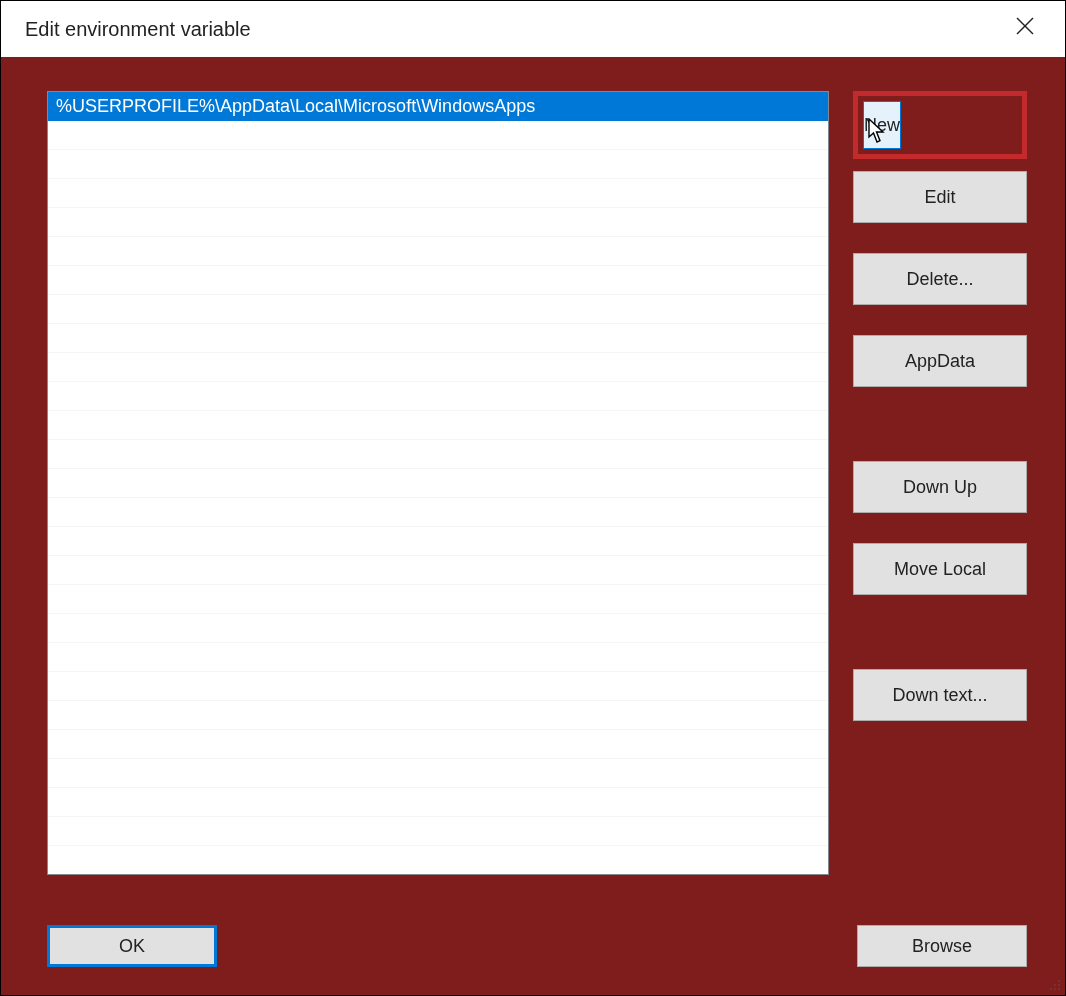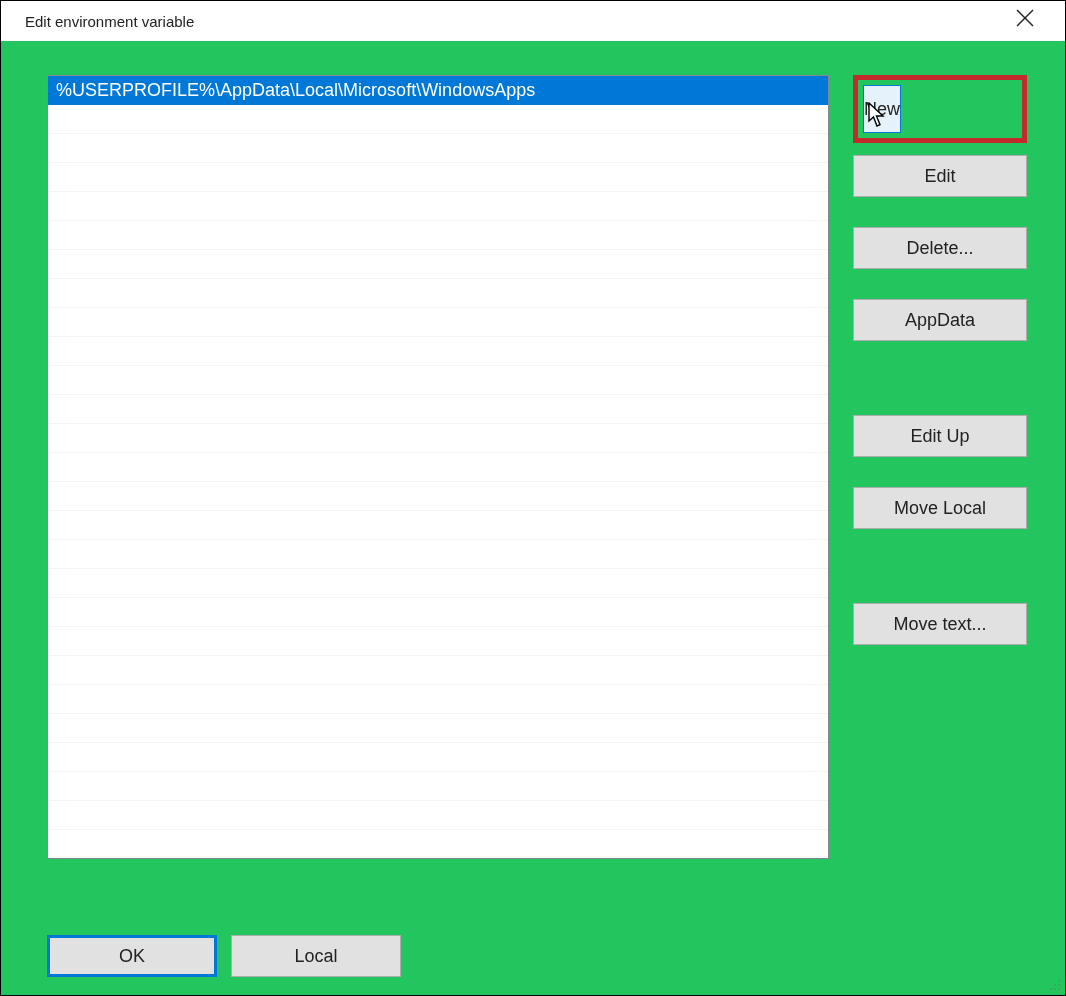--- a/index.html
+++ b/index.html
@@ -18,27 +18,27 @@
     .window {
       width: 100%;
       height: 100%;
       border: 1px solid #000;
       display: flex;
       flex-direction: column;
       background: #fff;
       position: relative;
     }
     .titlebar {
-      height: 40px;
+      height: 56px;
       display: flex;
       align-items: center;
       justify-content: space-between;
       padding: 0 18px 0 24px;
       background: #fff;
-      font-size: 15px;
+      font-size: 20px;
       color: #222;
       flex-shrink: 0;
     }
     .close-btn {
       width: 44px;
       height: 44px;
       display: flex;
       align-items: center;
       justify-content: center;
       cursor: pointer;
@@ -46,22 +46,22 @@
       color: #222;
       font-weight: 300;
       margin-top: -6px;
     }
     .close-btn svg {
       width: 18px;
       height: 18px;
     }
     .body-area {
       flex: 1;
-      background: #22c55e;
-      padding: 34px 38px 18px 46px;
+      background: #7f1d1d;
+      padding: 34px 38px 28px 46px;
       display: flex;
       flex-direction: column;
       position: relative;
     }
     .main-row {
       display: flex;
       gap: 24px;
       flex: 1;
       min-height: 0;
     }
@@ -90,21 +90,21 @@
     .list-item.empty {
       border-bottom: 1px solid #f5f5f5;
     }
     .side-buttons {
       width: 174px;
       display: flex;
       flex-direction: column;
       flex-shrink: 0;
     }
     .btn {
-      height: 42px;
+      height: 52px;
       background: #e1e1e1;
       border: 1px solid #adadad;
       font-size: 18px;
       color: #222;
       font-family: inherit;
       cursor: pointer;
       display: flex;
       align-items: center;
       justify-content: center;
       margin-bottom: 12px;
@@ -126,21 +126,21 @@
     .gap-large {
       height: 62px;
       flex-shrink: 0;
     }
     .gap-medium {
       height: 62px;
       flex-shrink: 0;
     }
     .footer-row {
       display: flex;
-      justify-content: flex-start;
+      justify-content: space-between;
       gap: 14px;
       margin-top: 24px;
       padding-right: 0;
     }
     .footer-btn {
       width: 170px;
       height: 42px;
       background: #e1e1e1;
       border: 1px solid #adadad;
       font-size: 18px;
@@ -231,39 +231,39 @@
         <div style="height:18px"></div>
         <button class="btn">
           <span>Delete...</span>
         </button>
         <div style="height:18px"></div>
         <button class="btn">
           <span>AppData</span>
         </button>
         <div class="gap-large"></div>
         <button class="btn">
-          <span>Edit Up</span>
+          <span>Down Up</span>
         </button>
         <div style="height:18px"></div>
         <button class="btn">
           <span>Move Local</span>
         </button>
         <div class="gap-medium"></div>
         <button class="btn">
-          <span>Move text...</span>
+          <span>Down text...</span>
         </button>
       </div>
     </div>
 
     <div class="footer-row">
       <button class="footer-btn primary">
         <span>OK</span>
       </button>
       <button class="footer-btn">
-        <span>Local</span>
+        <span>Browse</span>
       </button>
     </div>
 
     <svg class="resize-grip" viewBox="0 0 14 14">
       <circle cx="12" cy="4" r="1" fill="#666"></circle>
       <circle cx="8" cy="8" r="1" fill="#666"></circle>
       <circle cx="12" cy="8" r="1" fill="#666"></circle>
       <circle cx="4" cy="12" r="1" fill="#666"></circle>
       <circle cx="8" cy="12" r="1" fill="#666"></circle>
       <circle cx="12" cy="12" r="1" fill="#666"></circle>

